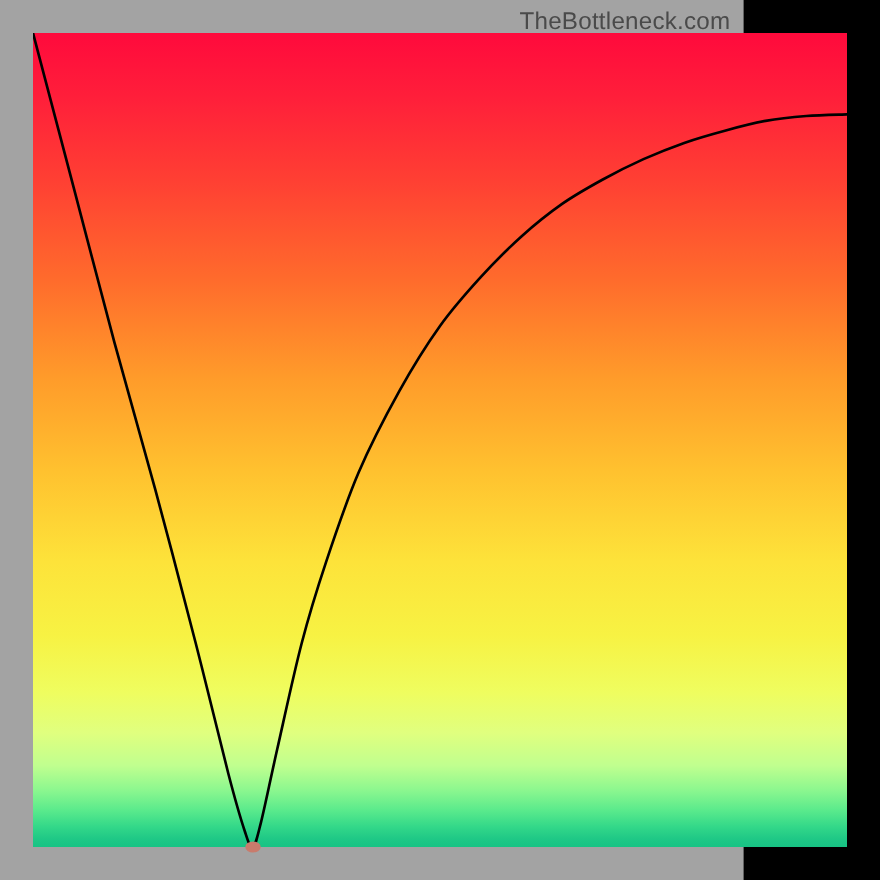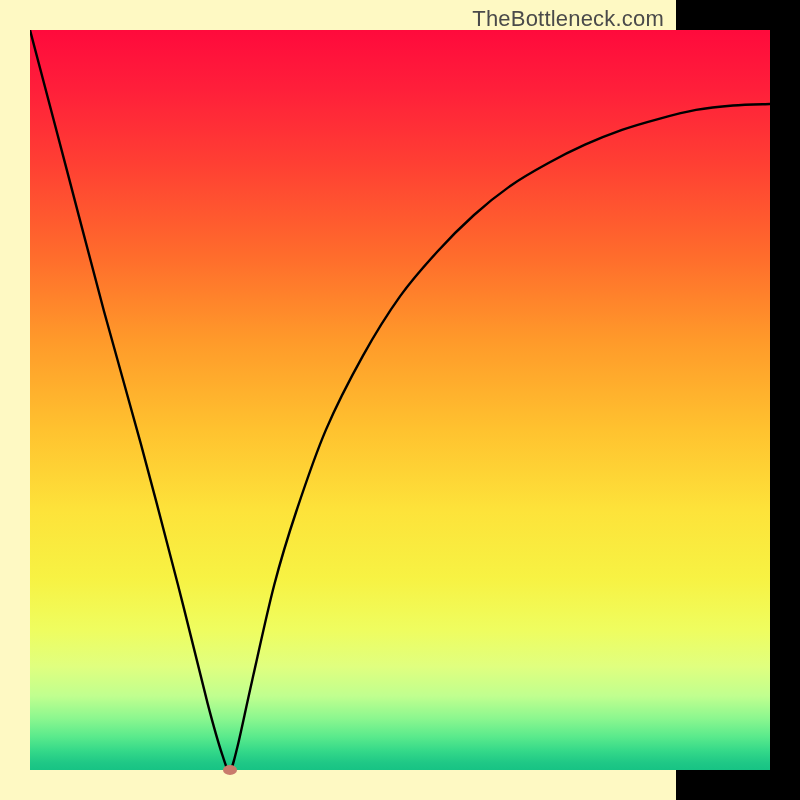--- a/index.html
+++ b/index.html
@@ -8,21 +8,21 @@
     width: 800px;
     height: 800px;
     overflow: hidden;
     background: #000;
     font-family: Arial, Helvetica, sans-serif;
   }
   .frame {
     position: relative;
     width: 676px;
     height: 800px;
-    background: #fef9c3;
+    background: #a3a3a3;
   }
   .plot-area {
     position: absolute;
     left: 30px;
     top: 30px;
     width: 740px;
     height: 740px;
   }
   .gradient-bg {
     position: absolute;

